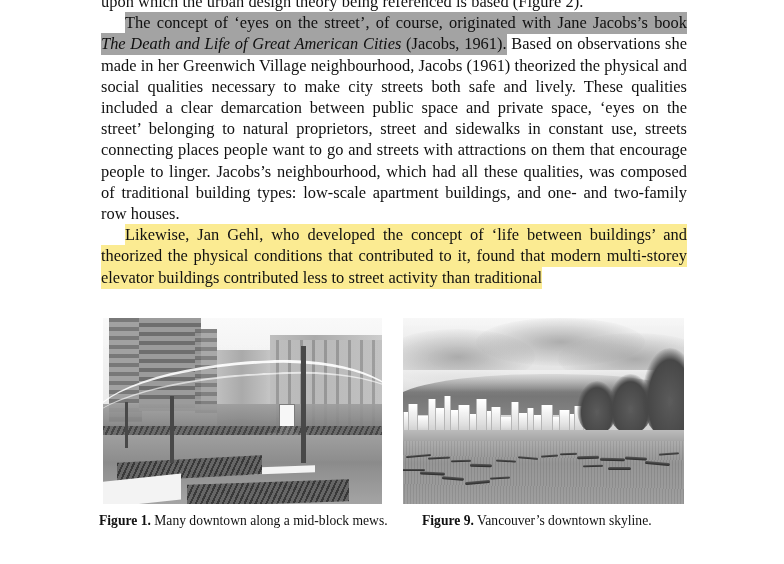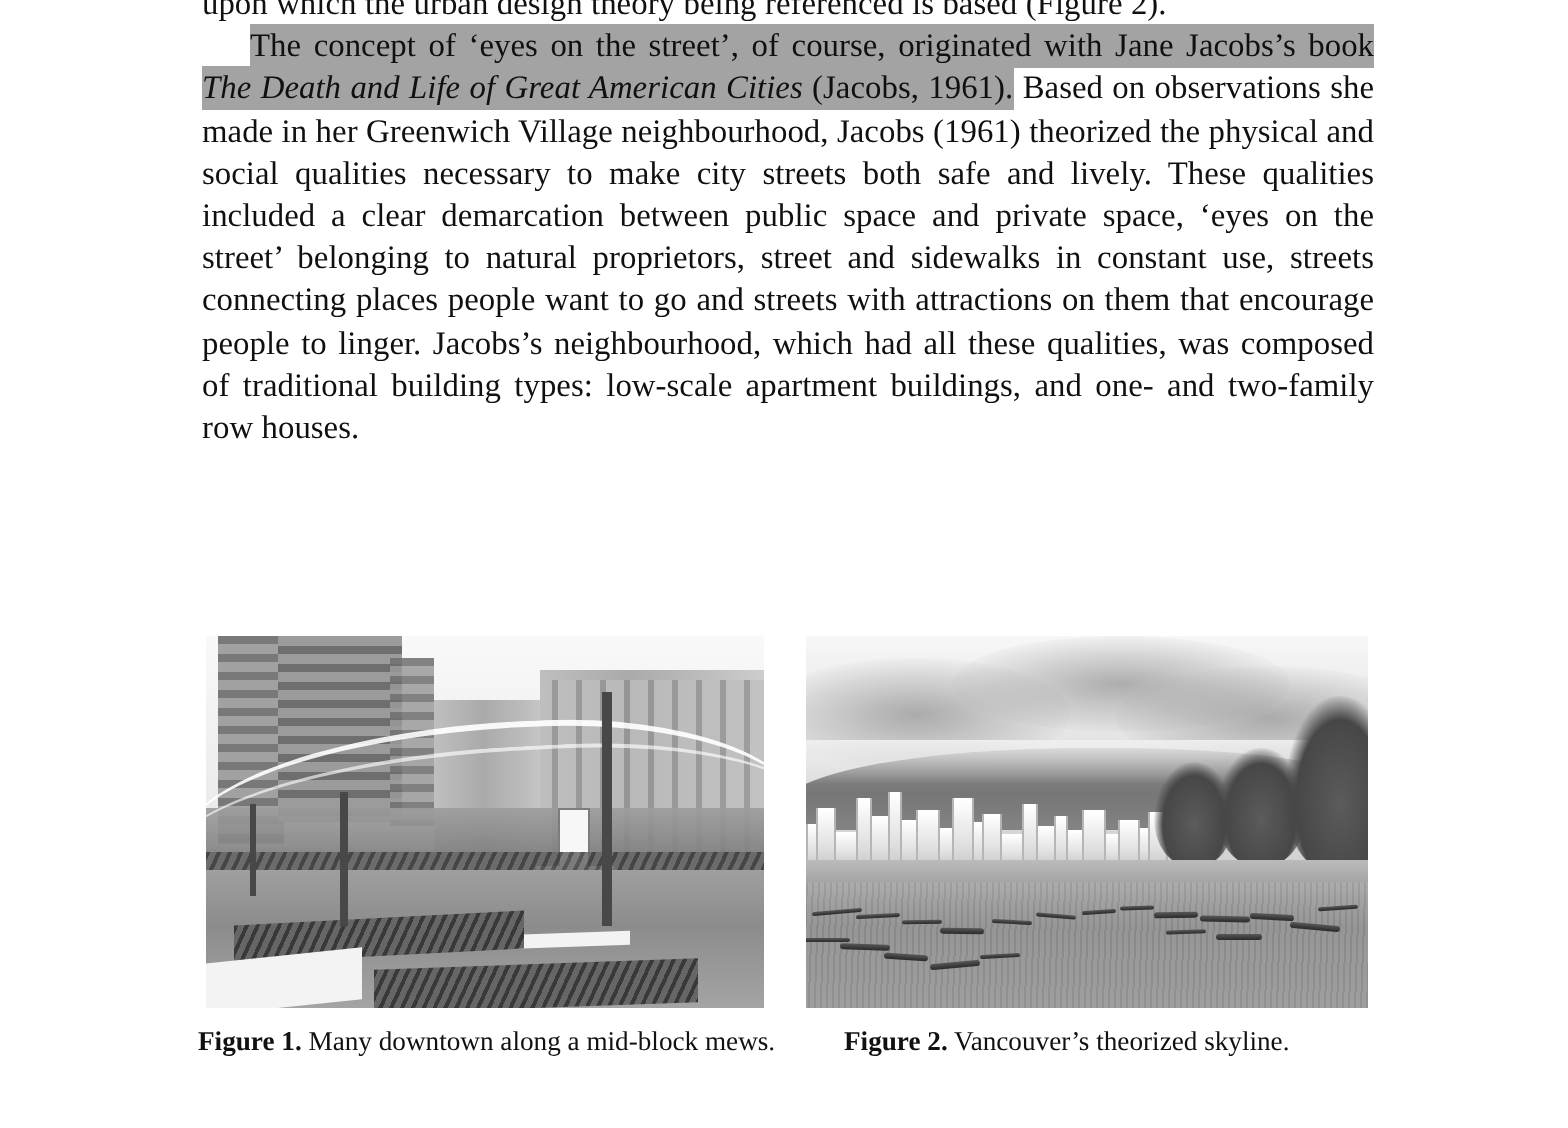--- a/index.html
+++ b/index.html
@@ -246,20 +246,21 @@
 <div class="page">
 
   <div class="text-column">
 
     <p class="para">
       <span>upon which the urban design theory being referenced is based (Figure 2).</span>
     </p>
 
     <p class="para indent"><span class="hl">The concept of ‘eyes on the street’, of course, originated with Jane Jacobs’s book </span><em class="hl title">The Death and Life of Great American Cities</em><span class="hl"> (Jacobs, 1961).</span><span> Based on observations she made in her Greenwich Village neighbourhood, Jacobs (1961) theorized the physical and social qualities necessary to make city streets both safe and lively. These qualities included a clear demarcation between public space and private space, ‘eyes on the street’ belonging to natural proprietors, street and sidewalks in constant use, streets connecting places people want to go and streets with attractions on them that encourage people to linger. Jacobs’s neighbourhood, which had all these qualities, was composed of traditional building types: low-scale apartment buildings, and one- and two-family row houses.</span></p>
 
+    <p class="para indent"><span class="hl-strong">Likewise, Jan Gehl, who developed the concept of ‘life between buildings’ and theorized the physical conditions that contributed to it, found that modern multi-storey elevator buildings contributed less to street activity than traditional</span></p>
 
   </div>
 
   <div class="figures">
 
     <div class="figure-box fig1">
       <div class="photo">
         <div class="f1-sky"></div>
         <div class="f1-tower f1-t1"></div>
         <div class="f1-tower f1-t2"></div>
@@ -345,16 +346,16 @@
             <div class="f2-log" style="left: 64%; top: 38%; width: 7%; height: 3.5%; transform: rotate(-2deg);"></div>
             <div class="f2-log" style="left: 73%; top: 42%; width: 8%; height: 4%; transform: rotate(0deg);"></div>
           </div>
       </div>
     </div>
 
   </div>
 
   <div class="captions">
     <div class="caption cap1"><span class="cap-label">Figure 1.</span><span> Many downtown along a mid-block mews.</span></div>
-    <div class="caption cap2"><span class="cap-label">Figure 2.</span><span> Vancouver’s theorized skyline.</span></div>
+    <div class="caption cap2"><span class="cap-label">Figure 9.</span><span> Vancouver’s downtown skyline.</span></div>
   </div>
 
 </div>
 
 </body></html>

